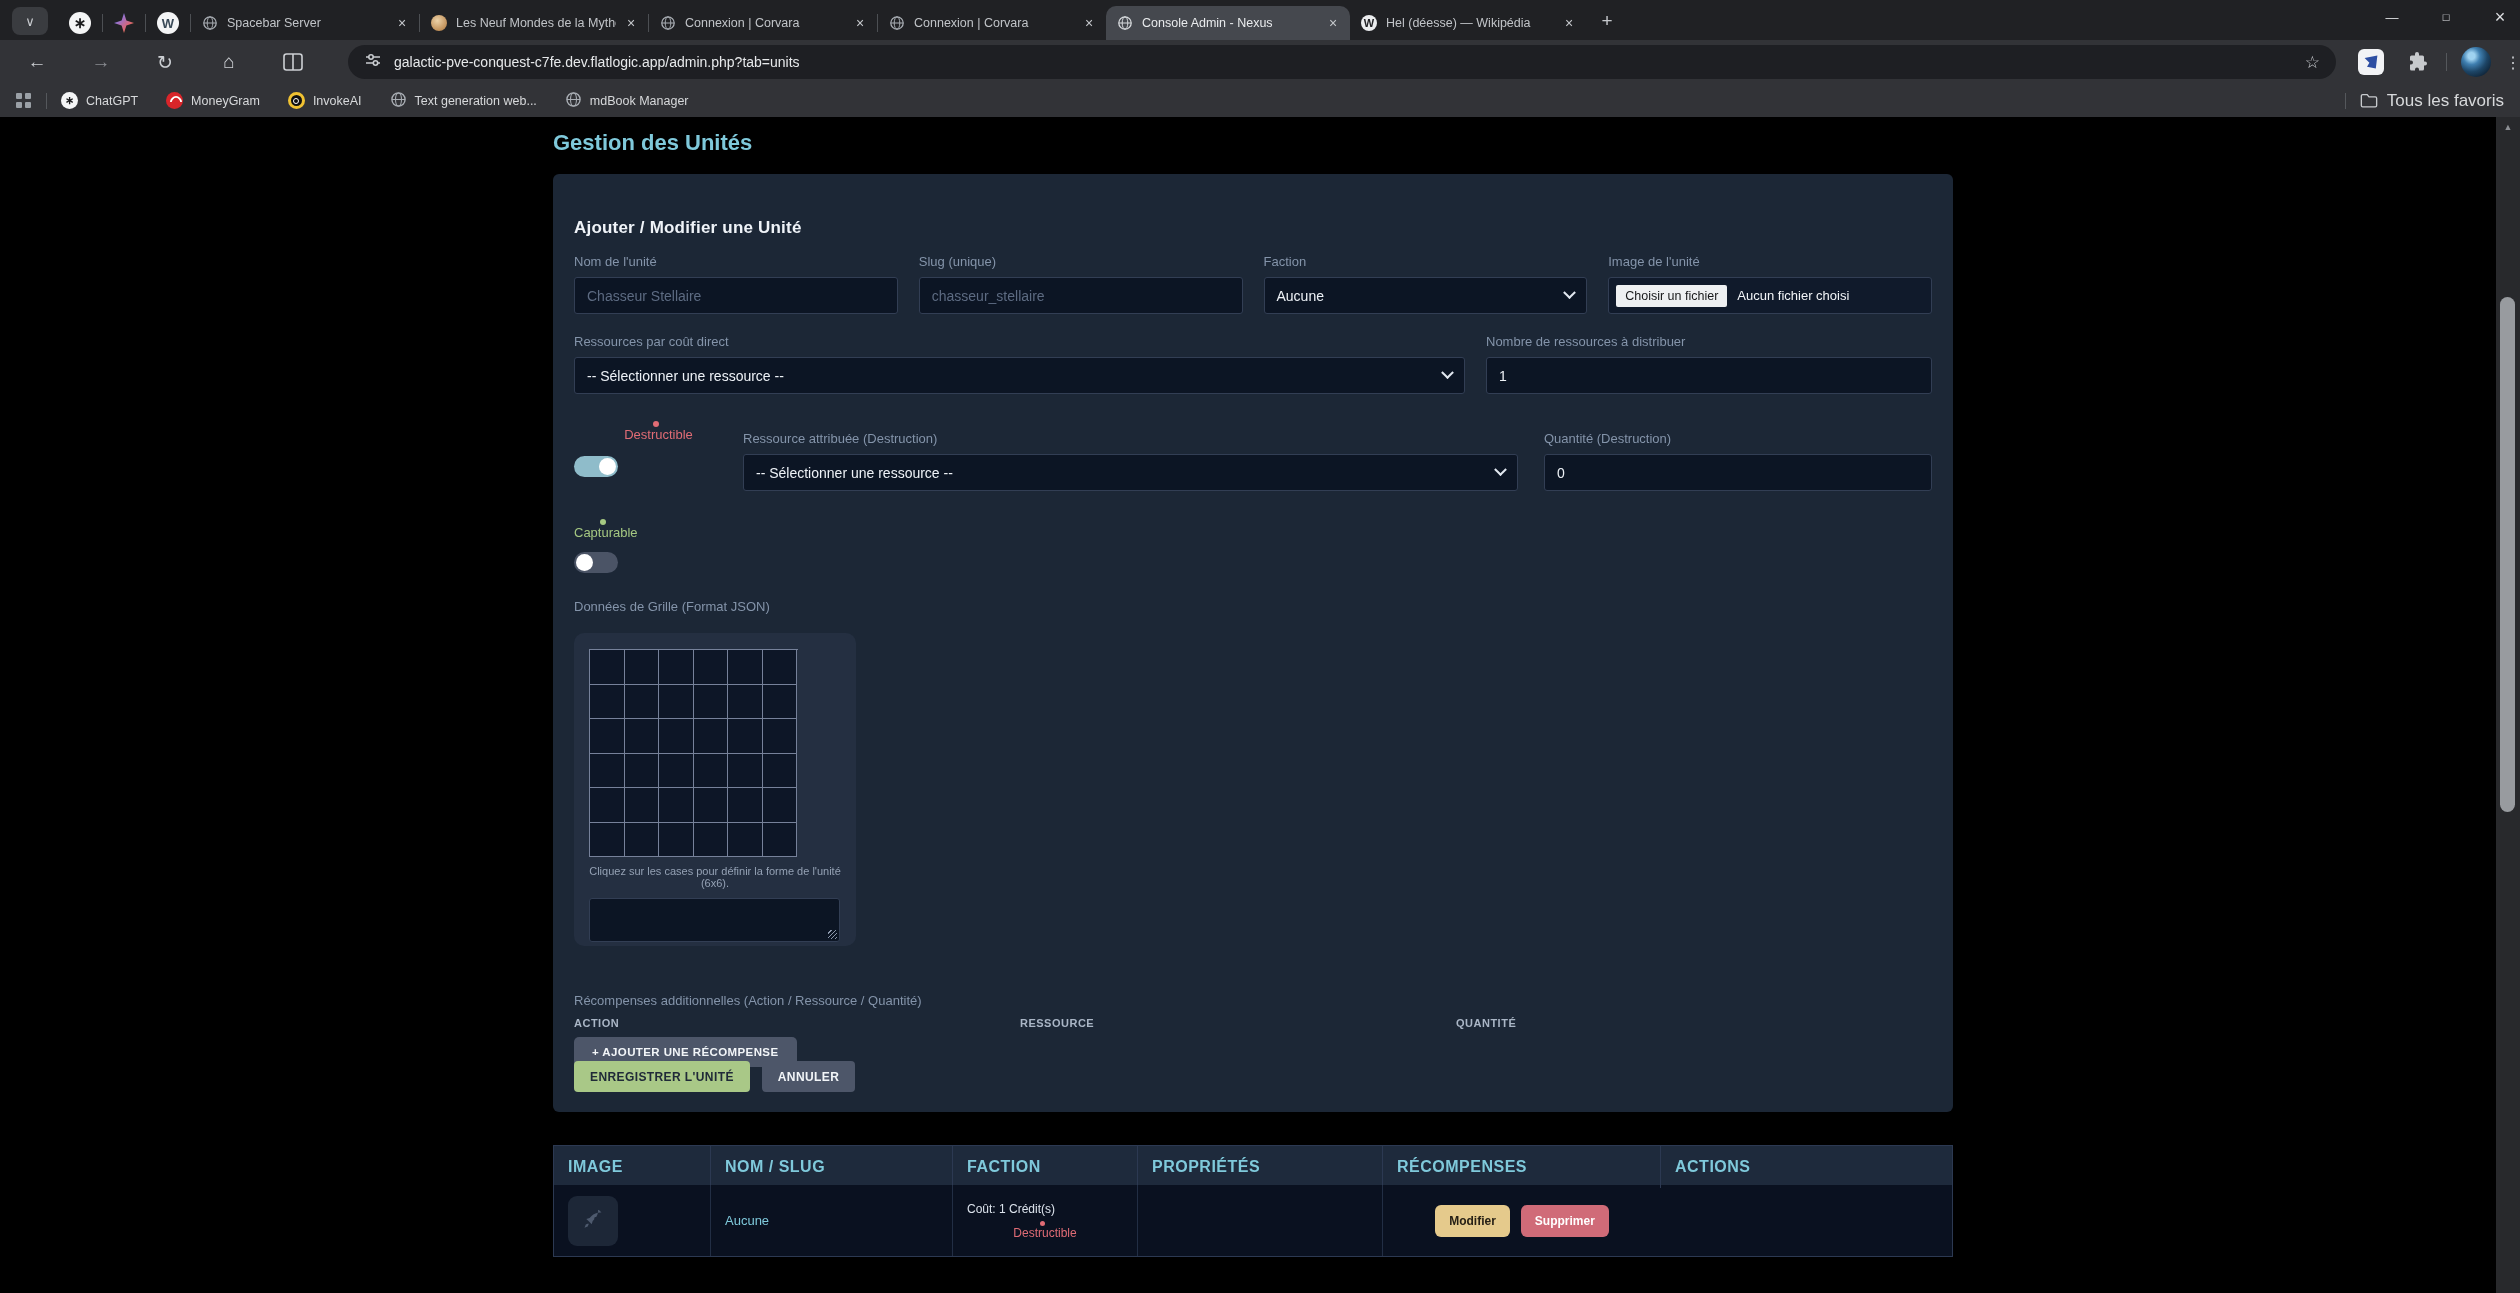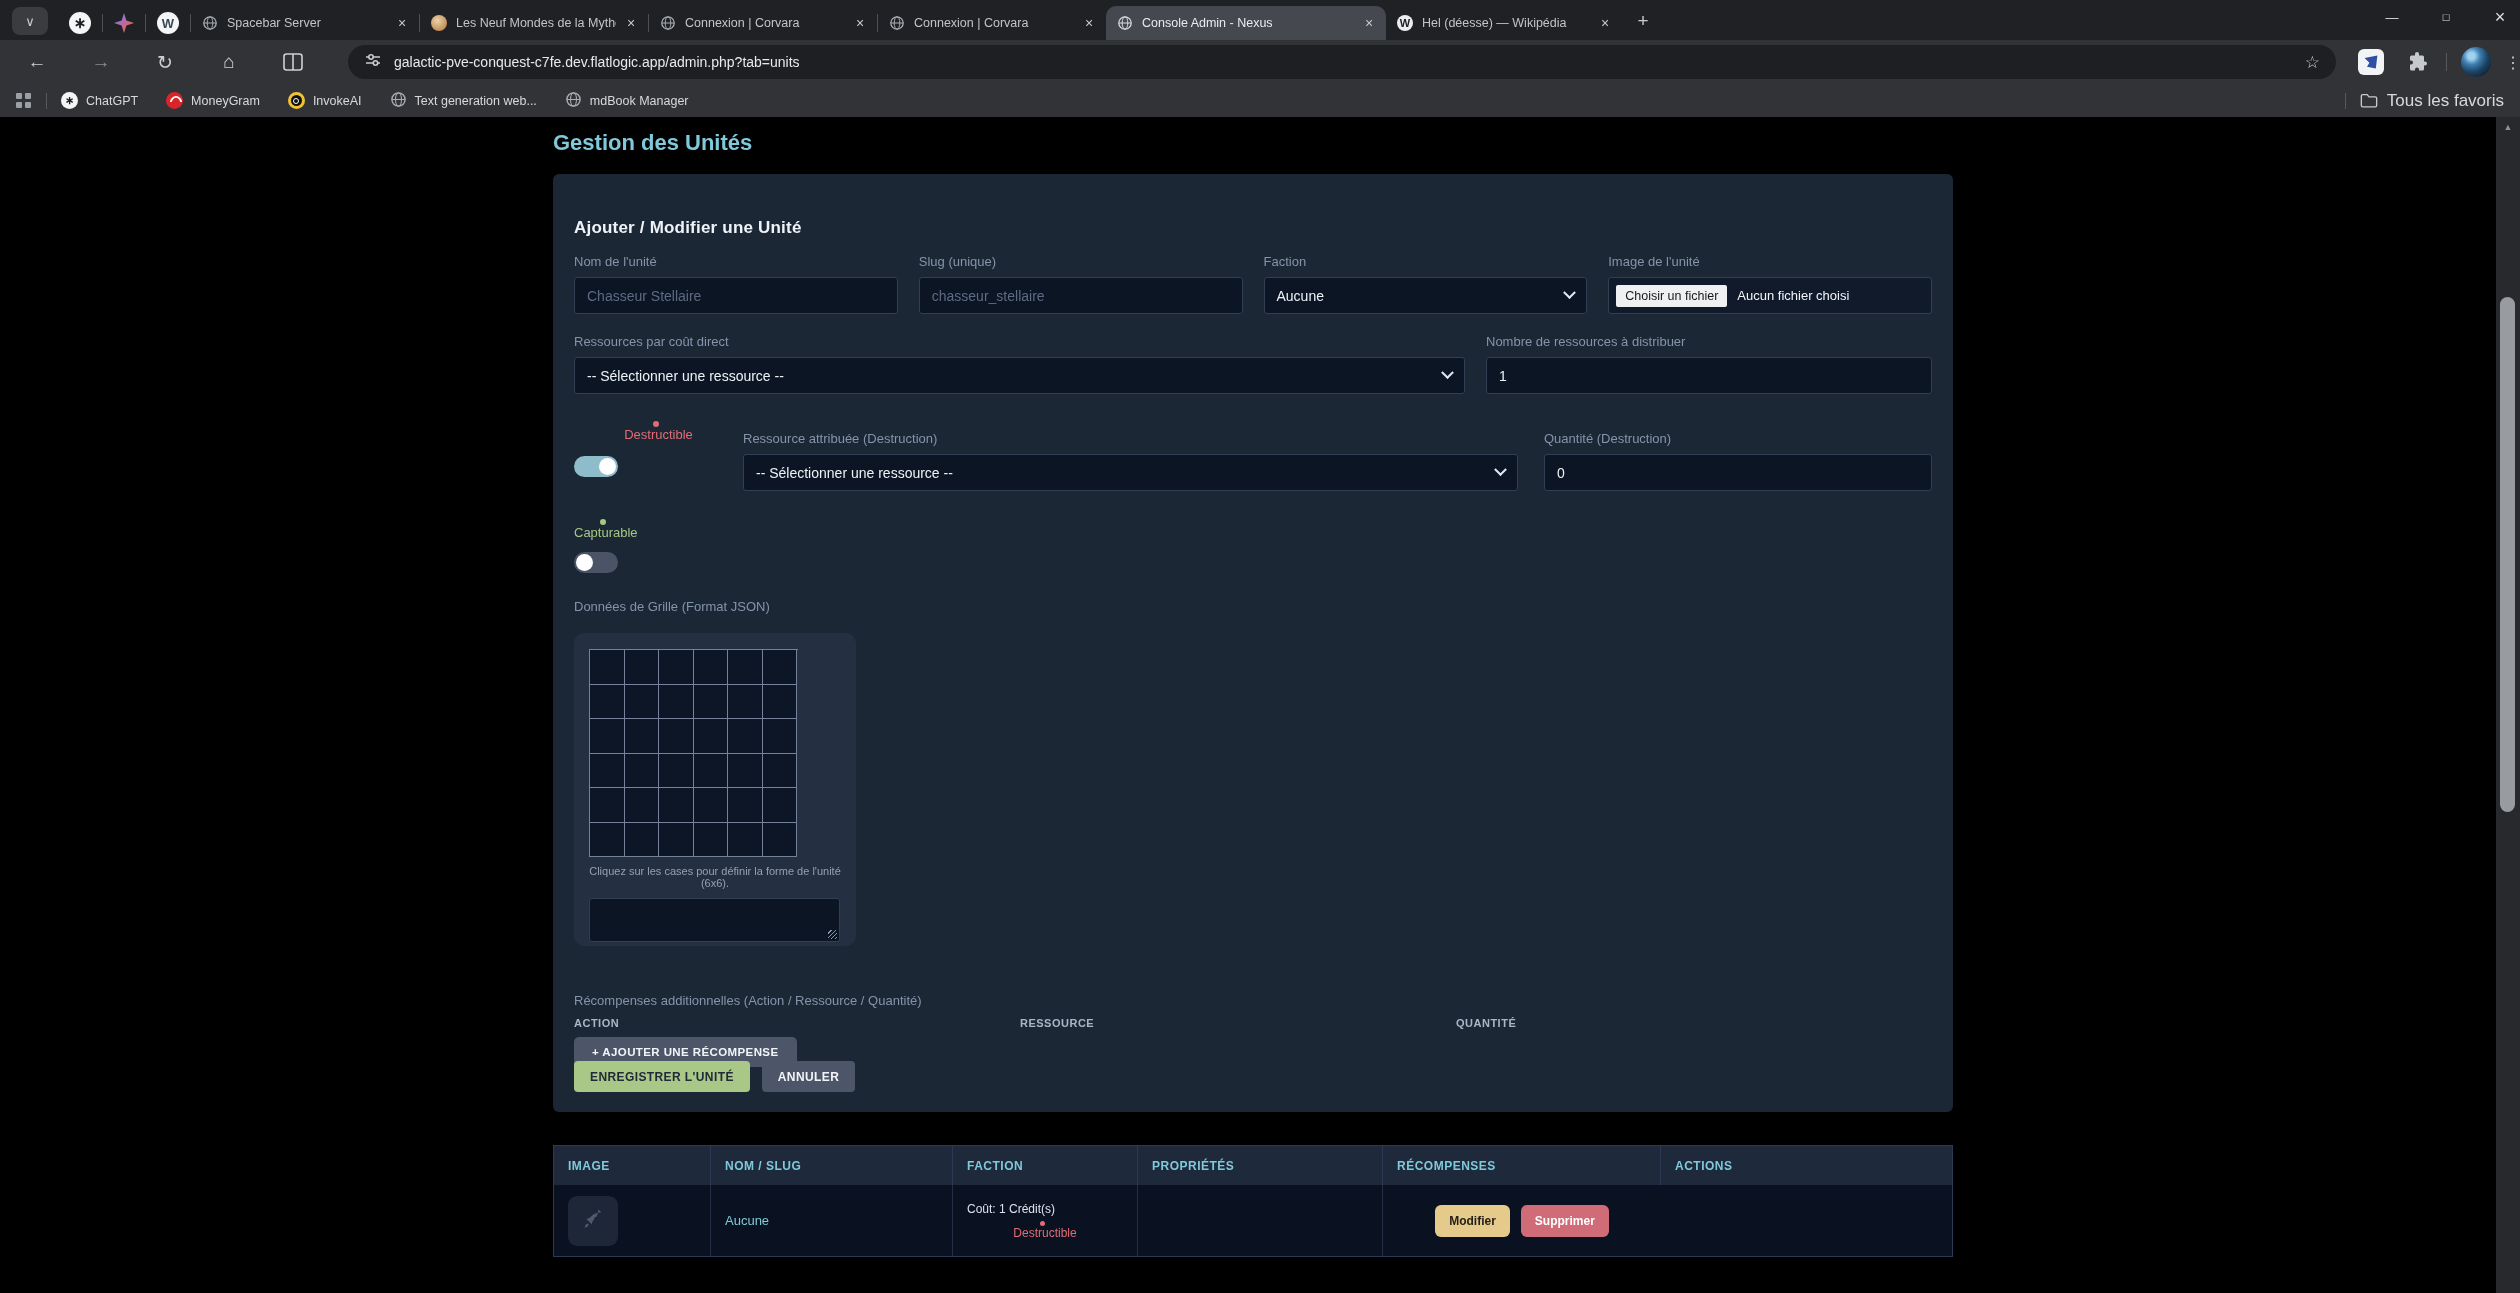--- a/index.html
+++ b/index.html
@@ -113,21 +113,21 @@
   .addbtn { margin-top:8px; height:30px; display:inline-flex; align-items:center; padding:0 18px; background:#4d5669; border-radius:5px; color:#f2f5f8; font-size:11.5px; font-weight:bold; letter-spacing:.4px; }
   .formactions { position:absolute; top:887px; left:21px; display:flex; gap:12px; }
   .btn { height:31px; display:inline-flex; align-items:center; padding:0 16px; border-radius:4px; font-size:12px; font-weight:bold; letter-spacing:.4px; }
   .btn-save { background:#a9c887; color:#202a38; }
   .btn-cancel { background:#4d5669; color:#f2f5f8; }
 
   
   .units-table { position:absolute; top:1028px; left:0; width:1400px; border:1px solid #2c3952; }
   .thead, .trow { display:grid; grid-template-columns:157px 242px 185px 245px 278px 1fr; }
   .thead { height:39px; background:#1e2a3c; }
-  .thead > div { display:flex; align-items:center; padding:12px 14px; color:#7fc9db; font-size:12px; font-weight:bold; letter-spacing:.5px; border-right:1px solid #2c3952; }
+  .thead > div { display:flex; align-items:center; padding:12px 14px; color:#7fc9db; font-size:16px; font-weight:bold; letter-spacing:.5px; border-right:1px solid #2c3952; }
   .thead > div:last-child { border-right:none; }
   .trow { height:71px; background:#0a1120; }
   .trow > div { padding:10px 14px; border-right:1px solid #222e44; display:flex; flex-direction:column; justify-content:center; }
   .trow > div:last-child { border-right:none; }
   .thumb { width:50px; height:50px; border-radius:9px; background:#1d2737; display:flex; align-items:center; justify-content:center; }
   .u-name { font-size:15px; font-weight:bold; color:#f2f5f8; }
   .u-slug { font-size:11px; font-family:"DejaVu Sans Mono", monospace; color:#ccd5e0; margin-top:9px; }
   .u-faction { font-size:13px; color:#7fc9db; }
   .u-cost { font-size:12px; color:#dce3ec; }
   .u-prop { margin-top:5px; font-size:12px; }
@@ -194,21 +194,21 @@
       <span class="fav">
           <svg width="16" height="16" viewBox="0 0 16 16">
             <circle cx="8" cy="8" r="6.2" fill="none" stroke="#a9aeb4" stroke-width="1.3"></circle>
             <ellipse cx="8" cy="8" rx="2.8" ry="6.2" fill="none" stroke="#a9aeb4" stroke-width="1"></ellipse>
             <path d="M1.8 8h12.4" stroke="#a9aeb4" stroke-width="1"></path>
           </svg>
         </span>
       <span class="tab-title">Connexion | Corvara</span>
       <span class="tab-close">×</span>
     </div>
-    <div class="tab active" style="width:280px;margin-top:32px;">
+    <div class="tab active" style="width:244px;margin-top:32px;">
       <span class="fav">
           <svg width="16" height="16" viewBox="0 0 16 16">
             <circle cx="8" cy="8" r="6.2" fill="none" stroke="#d7dadd" stroke-width="1.3"></circle>
             <ellipse cx="8" cy="8" rx="2.8" ry="6.2" fill="none" stroke="#d7dadd" stroke-width="1"></ellipse>
             <path d="M1.8 8h12.4" stroke="#d7dadd" stroke-width="1"></path>
           </svg>
         </span>
       <span class="tab-title">Console Admin - Nexus</span>
       <span class="tab-close">×</span>
     </div>

